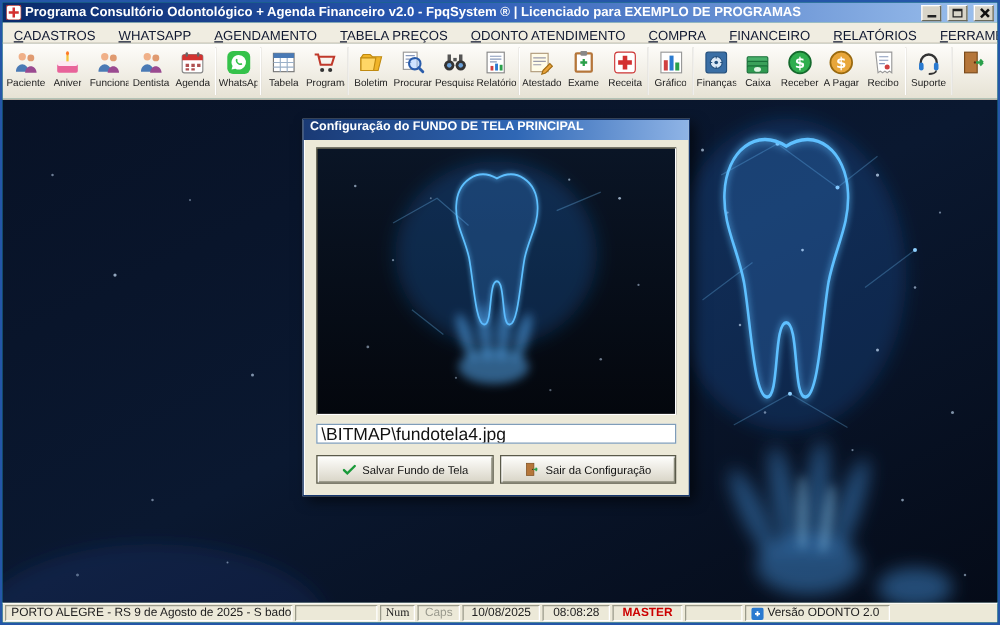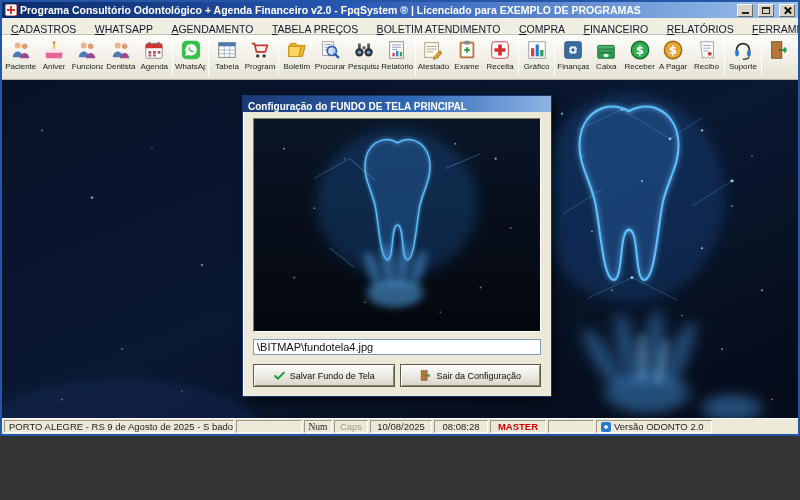--- a/index.html
+++ b/index.html
@@ -1,17 +1,17 @@
 <!DOCTYPE html>
 <html><head>
 <meta charset="utf-8">
 <style>
   * { margin:0; padding:0; box-sizing:border-box; }
   html,body { width:800px; height:500px; background:#333; font-family:"Liberation Sans","DejaVu Sans",sans-serif; }
-  .app { width:800px; height:436px; border:2px solid #2456a8; display:flex; flex-direction:column; background:#0f766e; overflow:hidden; }
+  .app { width:800px; height:500px; border:2px solid #2456a8; display:flex; flex-direction:column; background:#0f766e; overflow:hidden; }
 
   
   .titlebar { height:16px; flex:0 0 16px; display:flex; align-items:center; padding:0 3px; gap:3px;
     background:linear-gradient(90deg,#0a2a6a 0%,#2a5ab5 45%,#9ec2ee 100%); color:#fff; }
   .titlebar .title { flex:1; font-size:10.5px; font-weight:bold; white-space:nowrap; overflow:hidden; }
   .appicon { width:12px; height:12px; flex:0 0 12px; }
   .wbtn { width:16px; height:13px; background:#d8d4c8; border:1px solid; border-color:#fff #6a6a5a #6a6a5a #fff;
     display:flex; align-items:center; justify-content:center; margin-left:2px; }
   .glyph-min { width:7px; height:2px; background:#222; margin-top:6px; }
   .glyph-max { width:8px; height:7px; border:1px solid #222; border-top:2px solid #222; }
@@ -33,28 +33,28 @@
   .tlabel { font-size:8px; color:#222; white-space:nowrap; overflow:hidden; max-width:100%; margin-top:1px; }
   .tsep { flex:0 0 1px; width:1px; background:#b0aca0; border-right:1px solid #fff; margin:2px 1px; }
 
   
   .main { position:relative; flex:1 1 auto; overflow:hidden; background:#071020; }
   .bg-art { position:absolute; inset:0; width:100%; height:100%; display:block; }
 
   
   .dialog { position:absolute; left:240px; top:15px; width:310px; background:#ece9d8;
     border:1px solid #16376e; box-shadow:1px 0 0 #fff inset, 0 1px 0 #fff inset, 4px 4px 10px rgba(0,0,0,.6); }
-  .dialog-title { height:16px; display:flex; align-items:flex-end; padding:0 5px;
+  .dialog-title { height:16px; display:flex; align-items:flex-start; padding:0 5px;
     background:linear-gradient(90deg,#1a3a75 0%,#2f67b5 55%,#8fb4e6 100%); color:#fff; font-size:10px; font-weight:bold; white-space:nowrap; overflow:hidden; }
   .dialog-body { padding:6px 10px 9px 10px; }
   .preview { width:100%; height:214px; background:#000; border:1px solid; border-color:#7a7a6a #fff #fff #7a7a6a; position:relative; overflow:hidden; }
   .preview svg { width:100%; height:100%; display:block; }
   .path-row { display:flex; align-items:center; gap:6px; margin-top:7px; }
   .path-row label { font-size:9.5px; color:#111; white-space:nowrap; }
-  .path-row input { flex:1; height:16px; font-size:11px; padding:1px 3px; border:1px solid #7f9db9; background:#fff; color:#111; min-width:0; font-family:"Liberation Sans","DejaVu Sans",sans-serif; }
+  .path-row input { flex:1; height:16px; font-size:14px; padding:1px 3px; border:1px solid #7f9db9; background:#fff; color:#111; min-width:0; font-family:"Liberation Sans","DejaVu Sans",sans-serif; }
   .btn-row { display:flex; gap:5px; margin-top:9px; }
   .dbtn { flex:1; height:23px; display:flex; align-items:center; justify-content:center; gap:4px;
     background:linear-gradient(#fefefc,#d8d4c6); border:1px solid #5a5a4a;
     box-shadow:1px 1px 0 #fff inset,-1px -1px 0 #8a8a7a inset; font-size:9px; color:#111; cursor:pointer; white-space:nowrap; overflow:hidden; }
   .dbtn svg { width:13px; height:13px; flex:0 0 13px; }
 
   
   .statusbar { height:16px; flex:0 0 16px; background:#ece9d8; border-top:1px solid #fff; display:flex; gap:2px; padding:1px 2px; font-size:9.5px; color:#222; }
   .seg { border:1px solid; border-color:#9a9a8a #fff #fff #9a9a8a; padding:0 4px; display:flex; align-items:center; white-space:nowrap; overflow:hidden; gap:3px; }
   .seg.loc { flex:0 0 230px; }
@@ -243,21 +243,21 @@
     <span class="wbtn">
         <span class="glyph-close"></span>
       </span>
   </div>
 
   <div class="menubar">
     <span class="menu-item">CADASTROS</span>
     <span class="menu-item">WHATSAPP</span>
     <span class="menu-item">AGENDAMENTO</span>
     <span class="menu-item">TABELA PREÇOS</span>
-    <span class="menu-item">BOLETIM ATENDIMENTO</span>
+    <span class="menu-item">ODONTO ATENDIMENTO</span>
     <span class="menu-item">COMPRA</span>
     <span class="menu-item">FINANCEIRO</span>
     <span class="menu-item">RELATÓRIOS</span>
     <span class="menu-item">FERRAMENTAS</span>
     
   </div>
 
   <div class="toolbar">
     <div class="tbtn">
         <svg>

